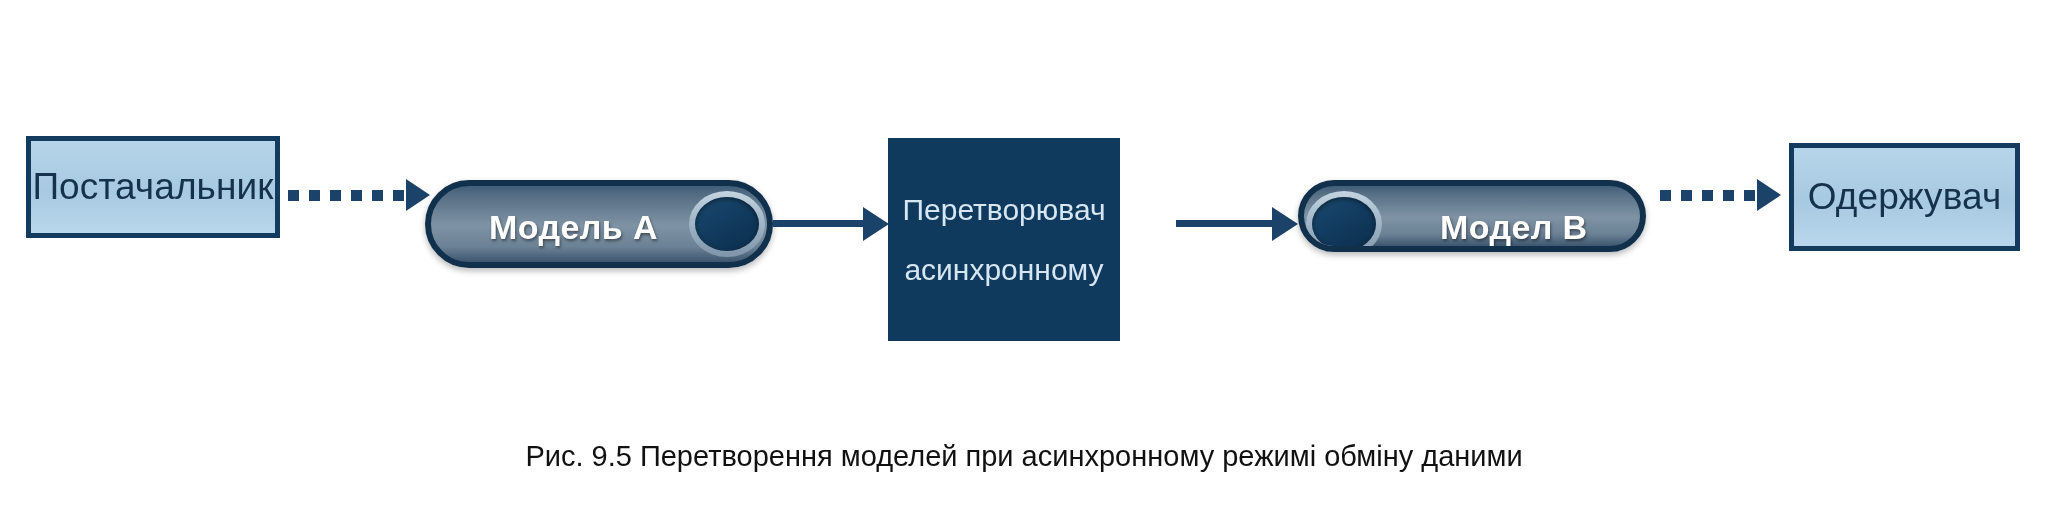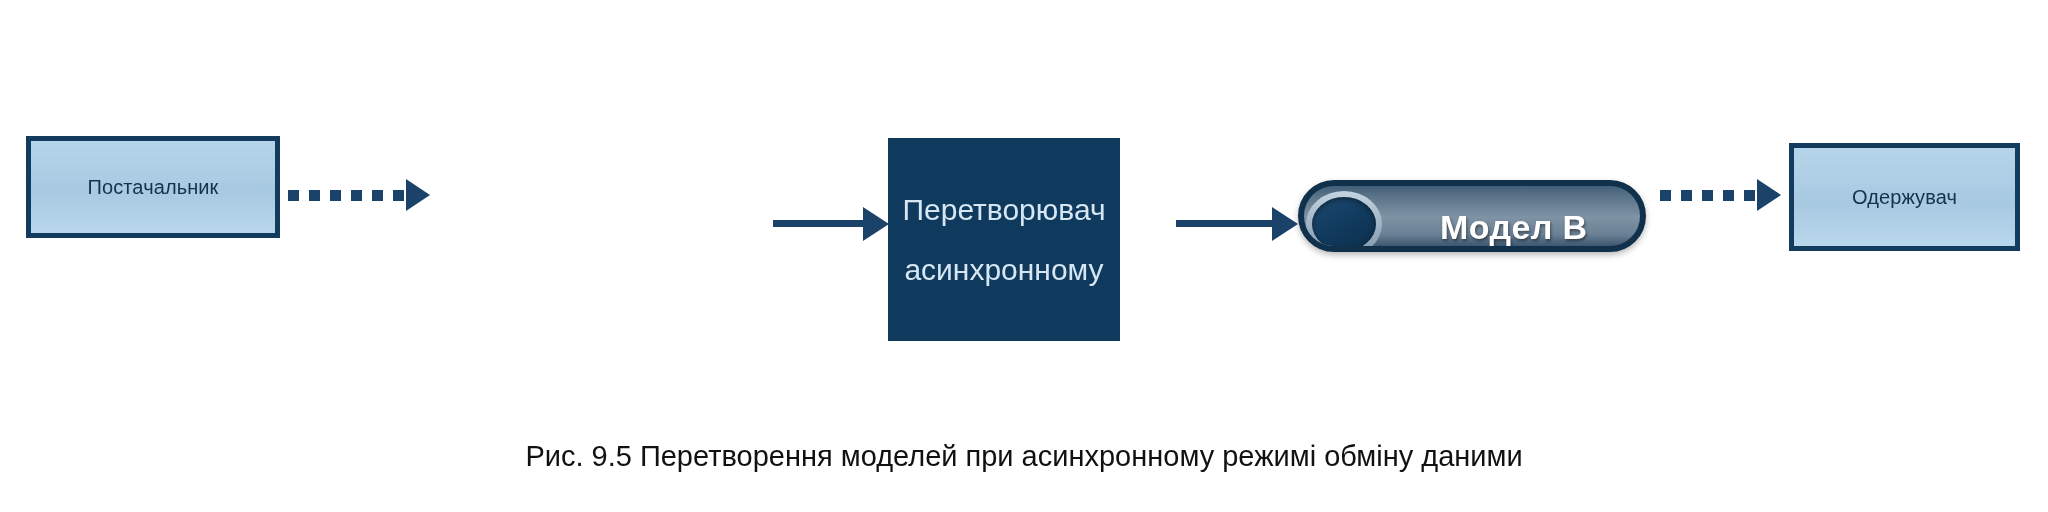--- a/index.html
+++ b/index.html
@@ -21,21 +21,21 @@
     position: absolute;
     box-sizing: border-box;
     background: linear-gradient(180deg, #b6d5ea 0%, #a7c9e1 55%, #b9d7ec 100%);
     border: 5px solid #123b5e;
     display: flex;
     align-items: center;
     justify-content: center;
   }
   .endbox-label {
     color: #16314c;
-    font-size: 20px;
+    font-size: 37px;
     line-height: 1.1;
     white-space: nowrap;
     letter-spacing: .1px;
   }
 
   
   .darkbox {
     position: absolute;
     box-sizing: border-box;
     background: #0f3a5e;
@@ -132,20 +132,25 @@
   <div class="conn" style="left:288px; top:175px; width:138px; height:40px;">
     <span class="dot" style="left:0px;   top:15px;"></span>
     <span class="dot" style="left:21px;  top:15px;"></span>
     <span class="dot" style="left:42px;  top:15px;"></span>
     <span class="dot" style="left:63px;  top:15px;"></span>
     <span class="dot" style="left:84px;  top:15px;"></span>
     <span class="dot" style="left:105px; top:15px;"></span>
     <span class="arrowhead" style="left:118px; top:4px; border-width:16px 0 16px 24px;"></span>
   </div>
 
+  <div class="pill" style="left:425px; top:180px; width:348px; height:88px;">
+    <span class="pill-label" style="left:58px; top:22px;">Модель А</span>
+    <span class="cap-ring" style="right:2px; top:5px; width:76px; height:66px;"></span>
+    <span class="cap-disc" style="right:8px; top:11px; width:64px; height:54px;"></span>
+  </div>
 
   <div class="conn" style="left:773px; top:207px; width:116px; height:34px;">
     <span class="solid-line" style="left:0px; top:13px; width:92px; height:7px;"></span>
     <span class="arrowhead" style="left:90px; top:0px;"></span>
   </div>
 
   <div class="darkbox" style="left:888px; top:138px; width:232px; height:203px;gap:16px;">
     <span class="darkbox-line">Перетворювач</span>
     <span class="darkbox-line">асинхронному</span>
   </div>

